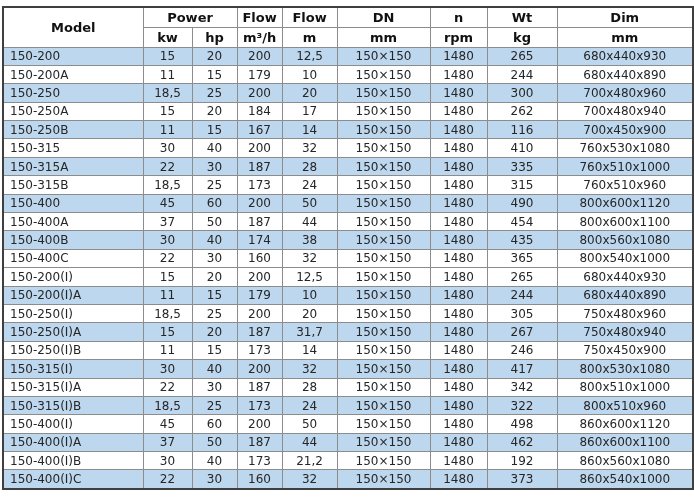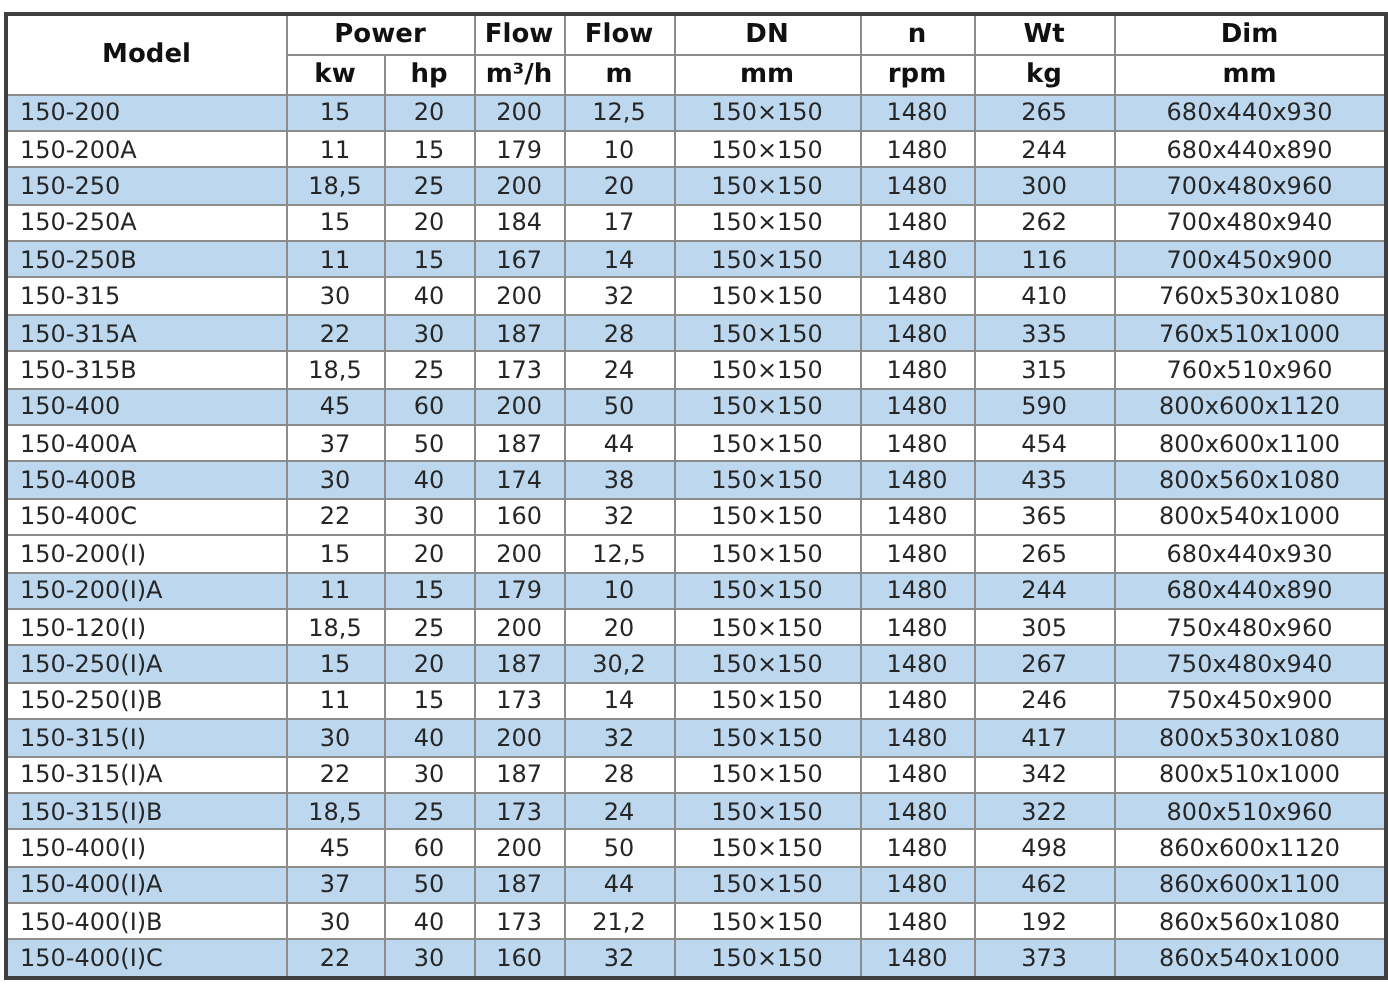--- a/index.html
+++ b/index.html
@@ -178,21 +178,21 @@
         <td>760x510x960</td>
       </tr>
       <tr class="shaded">
         <td class="model-col">150-400</td>
         <td>45</td>
         <td>60</td>
         <td>200</td>
         <td>50</td>
         <td>150×150</td>
         <td>1480</td>
-        <td>590</td>
+        <td>490</td>
         <td>800x600x1120</td>
       </tr>
       <tr>
         <td class="model-col">150-400A</td>
         <td>37</td>
         <td>50</td>
         <td>187</td>
         <td>44</td>
         <td>150×150</td>
         <td>1480</td>
@@ -237,36 +237,36 @@
         <td>11</td>
         <td>15</td>
         <td>179</td>
         <td>10</td>
         <td>150×150</td>
         <td>1480</td>
         <td>244</td>
         <td>680x440x890</td>
       </tr>
       <tr>
-        <td class="model-col">150-120(I)</td>
+        <td class="model-col">150-250(I)</td>
         <td>18,5</td>
         <td>25</td>
         <td>200</td>
         <td>20</td>
         <td>150×150</td>
         <td>1480</td>
         <td>305</td>
         <td>750x480x960</td>
       </tr>
       <tr class="shaded">
         <td class="model-col">150-250(I)A</td>
         <td>15</td>
         <td>20</td>
         <td>187</td>
-        <td>30,2</td>
+        <td>31,7</td>
         <td>150×150</td>
         <td>1480</td>
         <td>267</td>
         <td>750x480x940</td>
       </tr>
       <tr>
         <td class="model-col">150-250(I)B</td>
         <td>11</td>
         <td>15</td>
         <td>173</td>

